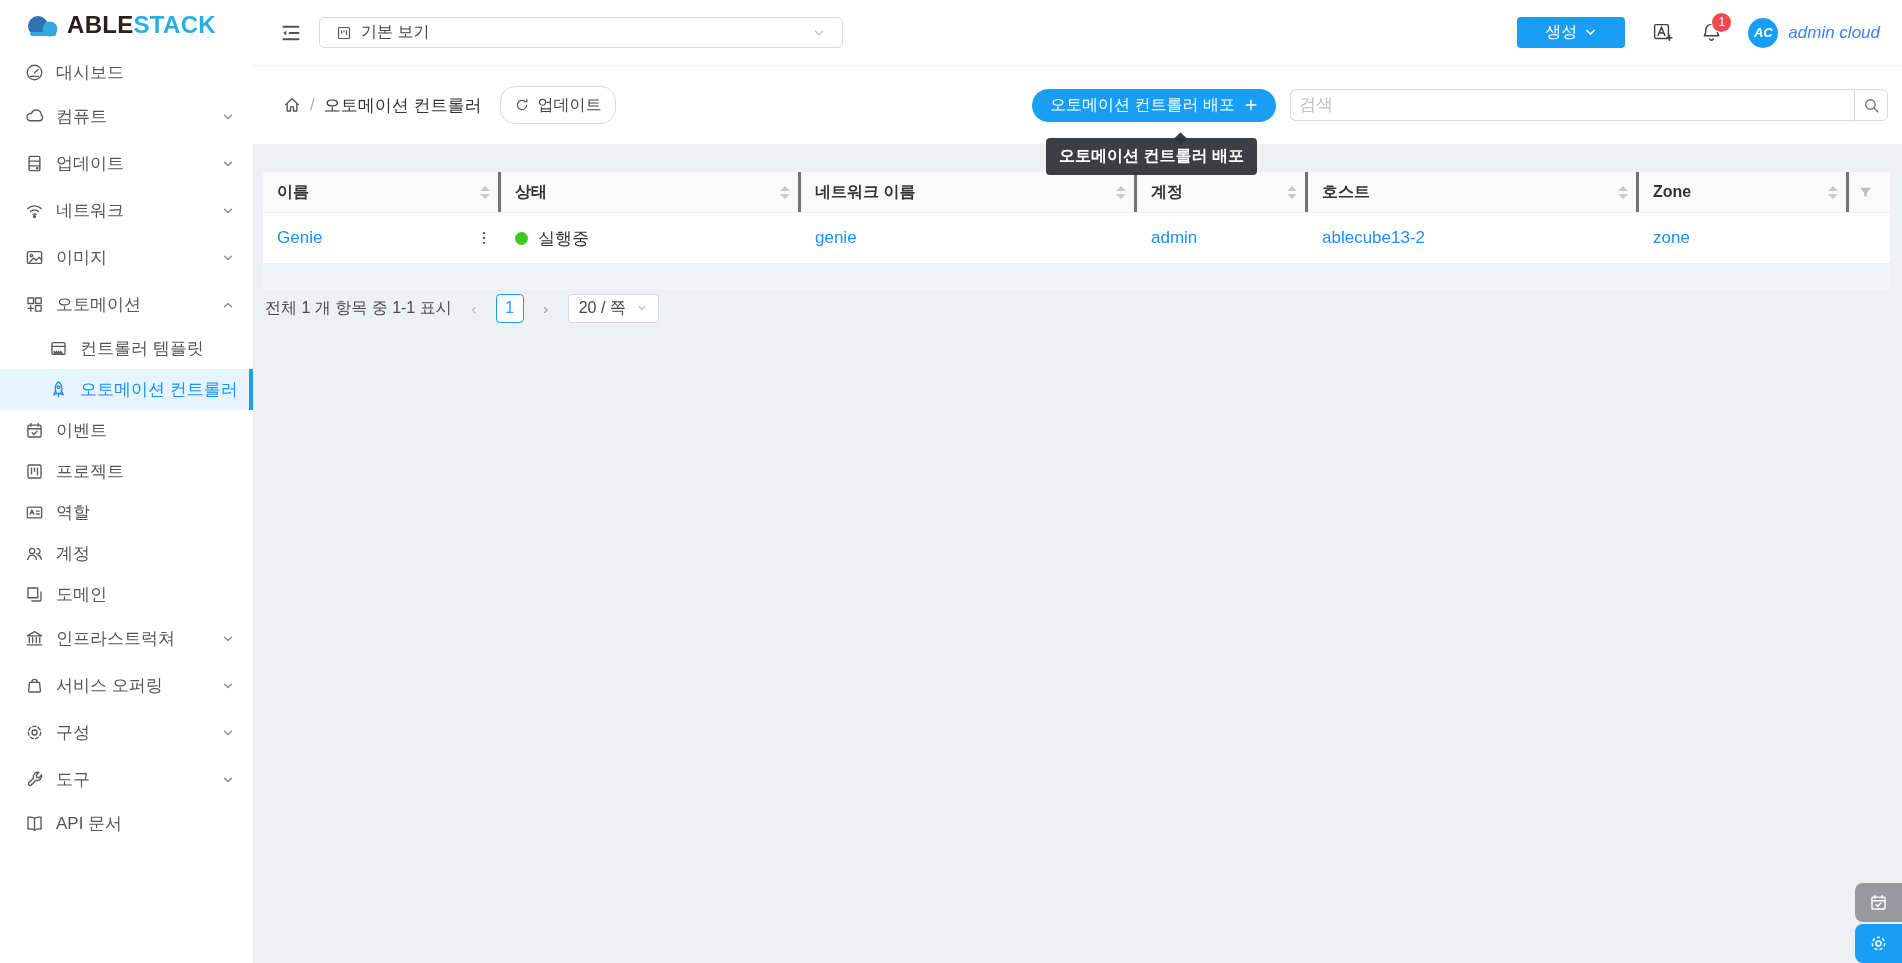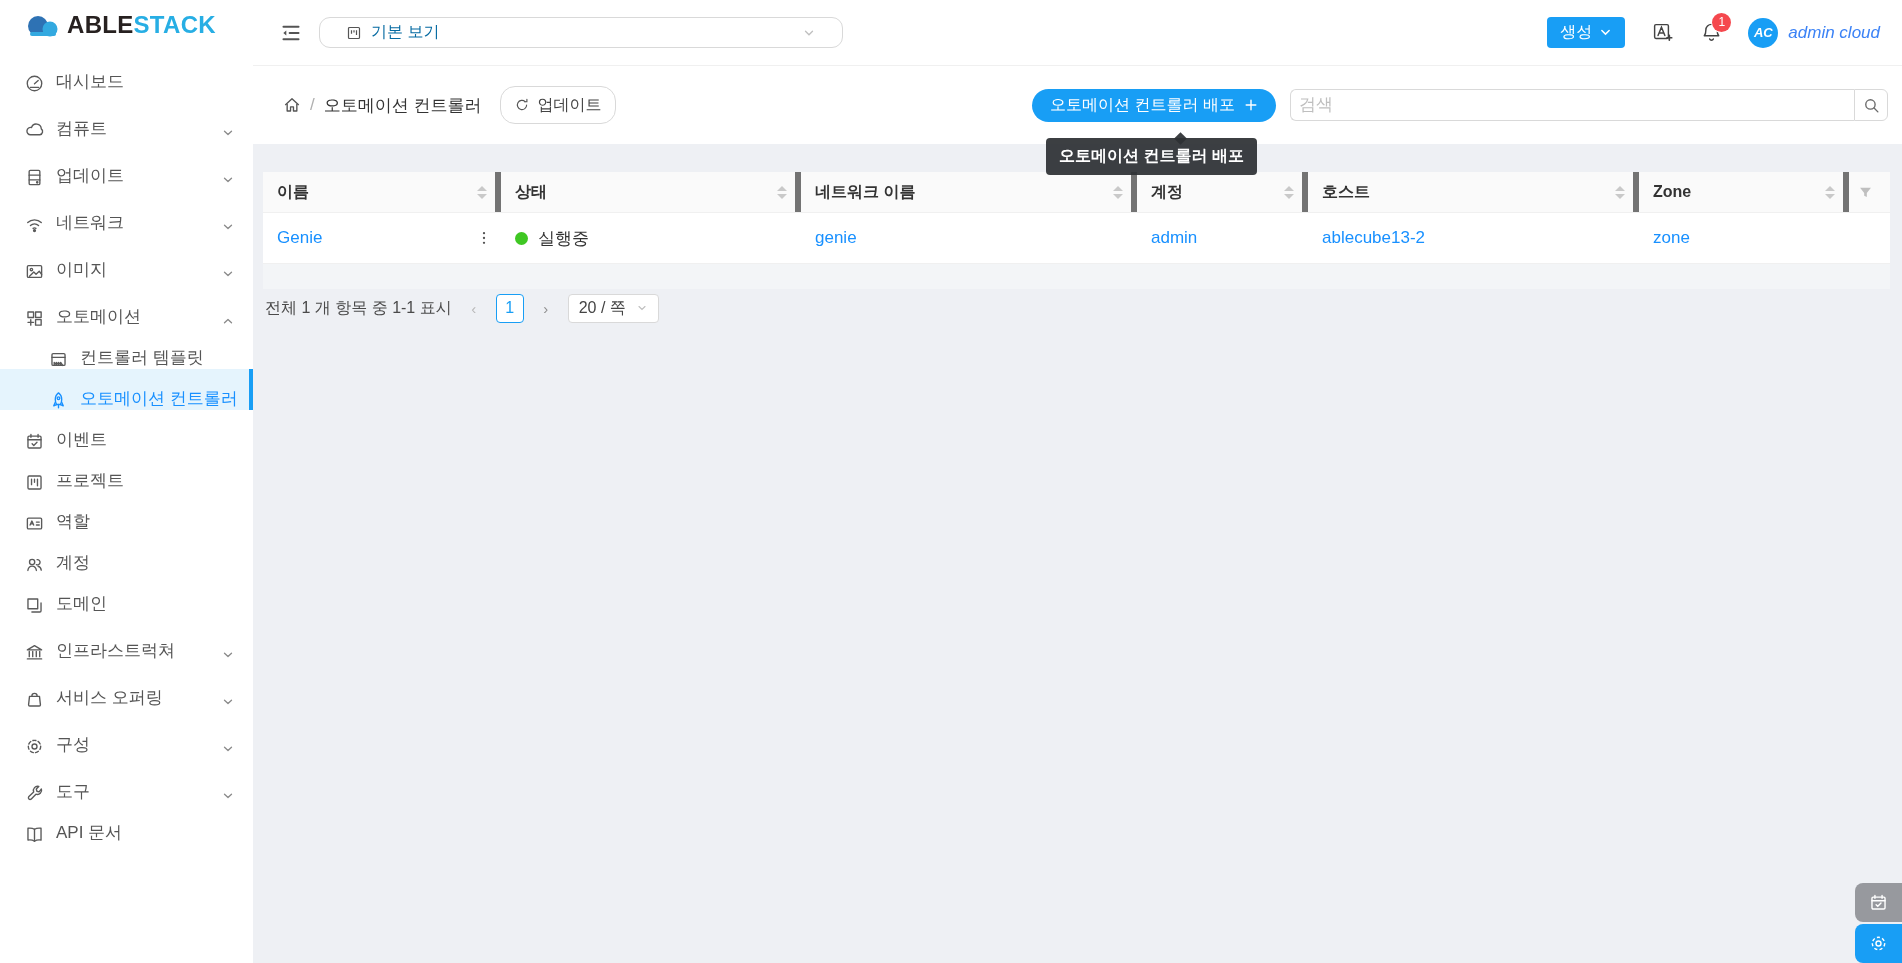--- a/index.html
+++ b/index.html
@@ -6,41 +6,41 @@
   html,body { background:#eef0f4; font-family:"Liberation Sans","DejaVu Sans",sans-serif; }
   .app { position:relative; width:1902px; height:963px; overflow:hidden; background:#eef0f4; color:rgba(0,0,0,.85); }
 
   
   .sidebar { position:absolute; left:0; top:0; width:253px; height:963px; background:#fff; z-index:5; }
   .logo { height:50px; display:flex; align-items:center; padding-left:26px; gap:7px; cursor:pointer; }
   .logo-text { font-size:24px; font-weight:800; letter-spacing:.3px; }
   .logo-able { color:#272120; }
   .logo-stack { color:#27aee4; }
   .menu { padding-top:2px; }
-  .mitem { display:flex; align-items:flex-end; padding:0 18px 0 24px; height:41px; color:#555; font-size:17px; cursor:pointer; position:relative; }
+  .mitem { display:flex; align-items:center; padding:0 18px 0 24px; height:41px; color:#555; font-size:17px; cursor:pointer; position:relative; }
   .mitem.group { height:47px; }
   .mitem.sub { height:41px; padding-left:48px; }
   .mitem .mi { width:20px; height:20px; margin-right:12px; flex:none; display:inline-flex; align-items:center; justify-content:center; color:#5a5a5a; }
   .mitem .mi svg { width:19px; height:19px; }
   .mitem .mlabel { flex:1; white-space:nowrap; }
   .mitem .mchev { width:14px; height:14px; color:#8a8a8a; display:inline-flex; }
   .mitem .mchev svg { width:14px; height:14px; }
   .mitem.selected { background:#e5f4fd; color:#1890ff; font-weight:500; }
   .mitem.selected .mi { color:#1890ff; }
   .mitem.selected::after { content:""; position:absolute; right:0; top:0; bottom:0; width:4px; background:#189ef5; }
 
   
   .header { position:absolute; left:253px; right:0; top:0; height:66px; background:#fff; border-bottom:1px solid #f0f0f0; display:flex; align-items:center; padding:0 22px 0 27px; }
   .fold-btn { width:26px; height:26px; color:#545454; cursor:pointer; display:flex; align-items:center; }
   .fold-btn svg { width:22px; height:22px; }
-  .view-select { margin-left:13px; width:524px; height:31px; border:1px solid #d9d9d9; border-radius:11px; display:flex; align-items:center; padding:0 26px; gap:9px; color:#0369a1; font-size:16px; cursor:pointer; background:#fff; }
+  .view-select { margin-left:13px; width:524px; height:31px; border:1px solid #d9d9d9; border-radius:5px; display:flex; align-items:center; padding:0 16px; gap:9px; color:#404040; font-size:16px; cursor:pointer; background:#fff; }
   .view-select .vs-icon { color:#555; display:inline-flex; } .view-select .vs-icon svg { width:16px; height:16px; }
   .view-select .vs-chev { margin-left:auto; color:#bfbfbf; display:inline-flex; } .view-select .vs-chev svg { width:14px; height:14px; }
   .hdr-right { margin-left:auto; display:flex; align-items:center; gap:25px; }
-  .create-btn { background:#189ef5; color:#fff; border:none; height:31px; padding:0 13px; border-radius:4px; font-size:16px; display:flex; align-items:center; gap:7px; cursor:pointer; font-family:inherit; }
+  .create-btn { background:#189ef5; color:#fff; border:none; height:31px; padding:0 28px; border-radius:4px; font-size:16px; display:flex; align-items:center; gap:7px; cursor:pointer; font-family:inherit; }
   .create-btn svg { width:13px; height:13px; }
   .icon-btn { width:24px; height:24px; color:#434343; cursor:pointer; display:inline-flex; align-items:center; justify-content:center; position:relative; }
   .icon-btn svg { width:21px; height:21px; }
   .badge { position:absolute; top:-8px; left:13px; min-width:19px; height:19px; border-radius:10px; background:#f5484e; color:#fff; font-size:12px; display:flex; align-items:center; justify-content:center; padding:0 4px; box-shadow:0 0 0 1px #fff; }
   .userchip { display:flex; align-items:center; gap:10px; cursor:pointer;font-style:italic; }
   .avatar { width:30px; height:30px; border-radius:50%; background:#189ef5; color:#fff; font-size:13px; font-weight:700; display:flex; align-items:center; justify-content:center; }
   .username { font-size:17px; color:#3b82f6; }
 
   
   .main { position:absolute; left:253px; right:0; top:66px; bottom:0; background:#eef0f4; }
@@ -62,21 +62,21 @@
   
   .tooltip { position:absolute; left:793px; top:72px; background:rgba(45,48,52,.93); color:#fff; font-size:16px; font-weight:600; padding:8px 13px; border-radius:4px; white-space:nowrap; z-index:9; }
   .tooltip .tip-arrow { position:absolute; top:-4px; left:130px; width:9px; height:9px; background:rgba(45,48,52,.93); transform:rotate(45deg); }
 
   
   .card { position:absolute; left:10px; right:12px; top:106px; background:#fff; }
   .trow { display:flex; align-items:stretch; }
   .tcell { flex:none; display:flex; align-items:center; padding-left:14px; }
   .c0{width:238px;} .c1{width:300px;} .c2{width:336px;} .c3{width:171px;} .c4{width:331px;} .c5{width:210px;} .c6{flex:1;}
   .thead { height:41px; background:#fafafa; border-bottom:1px solid #f0f0f0; }
-  .thead .tcell { font-size:16px; font-weight:600; color:#333; justify-content:space-between; padding-right:8px; border-right:6px solid #737373; cursor:pointer; }
+  .thead .tcell { font-size:16px; font-weight:600; color:#333; justify-content:space-between; padding-right:8px; border-right:3px solid #737373; cursor:pointer; }
   .thead .tcell.c6 { border-right:none; justify-content:center; padding-left:0; }
   .sorter { display:flex; flex-direction:column; gap:3px; align-items:center; }
   .sorter i { width:0; height:0; border-left:5px solid transparent; border-right:5px solid transparent; display:block; }
   .sorter .up { border-bottom:5px solid #c9c9c9; }
   .sorter .dn { border-top:5px solid #c9c9c9; }
   .filter-ico { color:#bfbfbf; cursor:pointer; display:inline-flex; } .filter-ico svg { width:15px; height:15px; }
   .tbody-row { height:51px; border-bottom:1px solid #f0f0f0; }
   .tbody-row .tcell { font-size:17px; }
   .link { color:#1890ff; text-decoration:none; cursor:pointer; }
   .name-cell { justify-content:space-between; padding-right:6px; }

